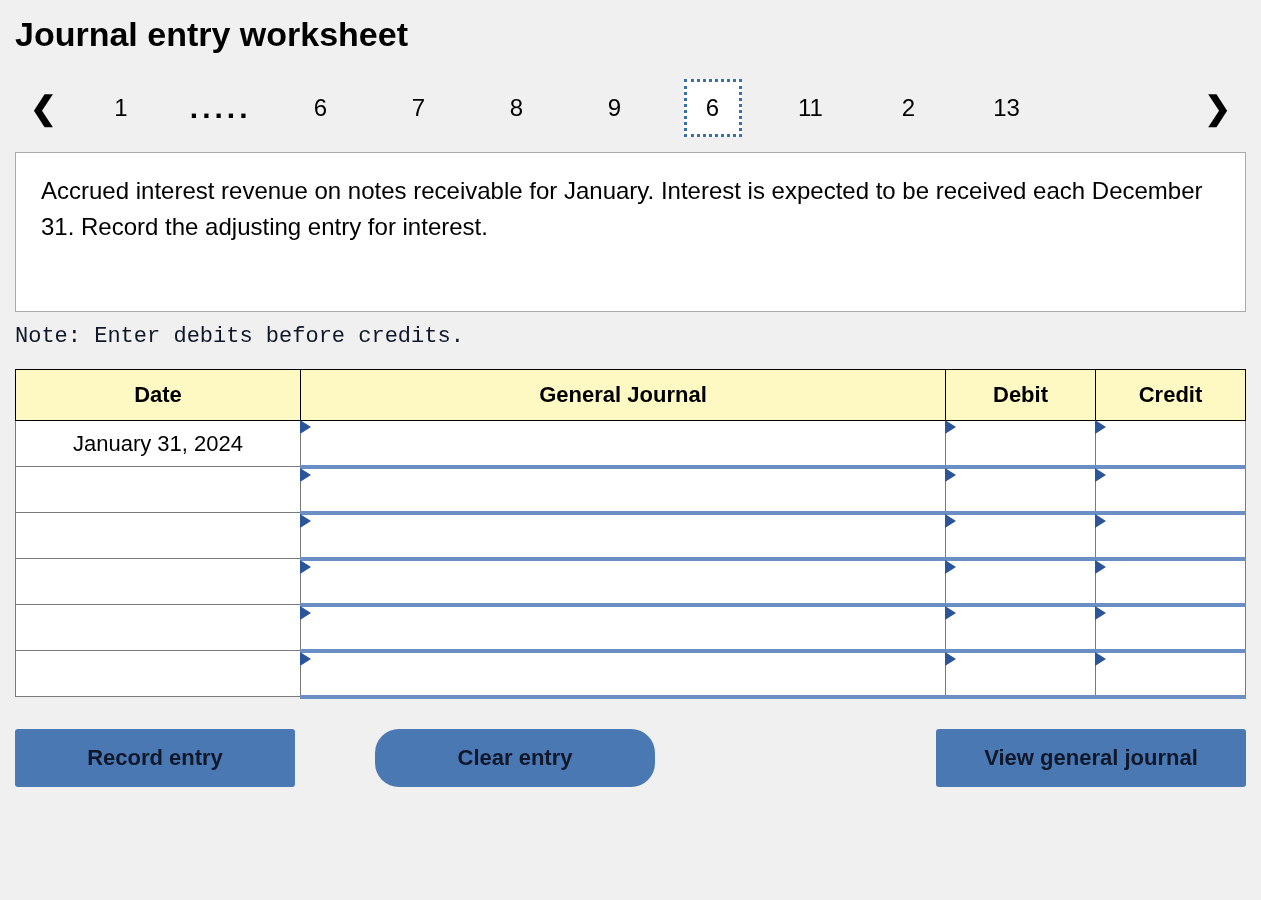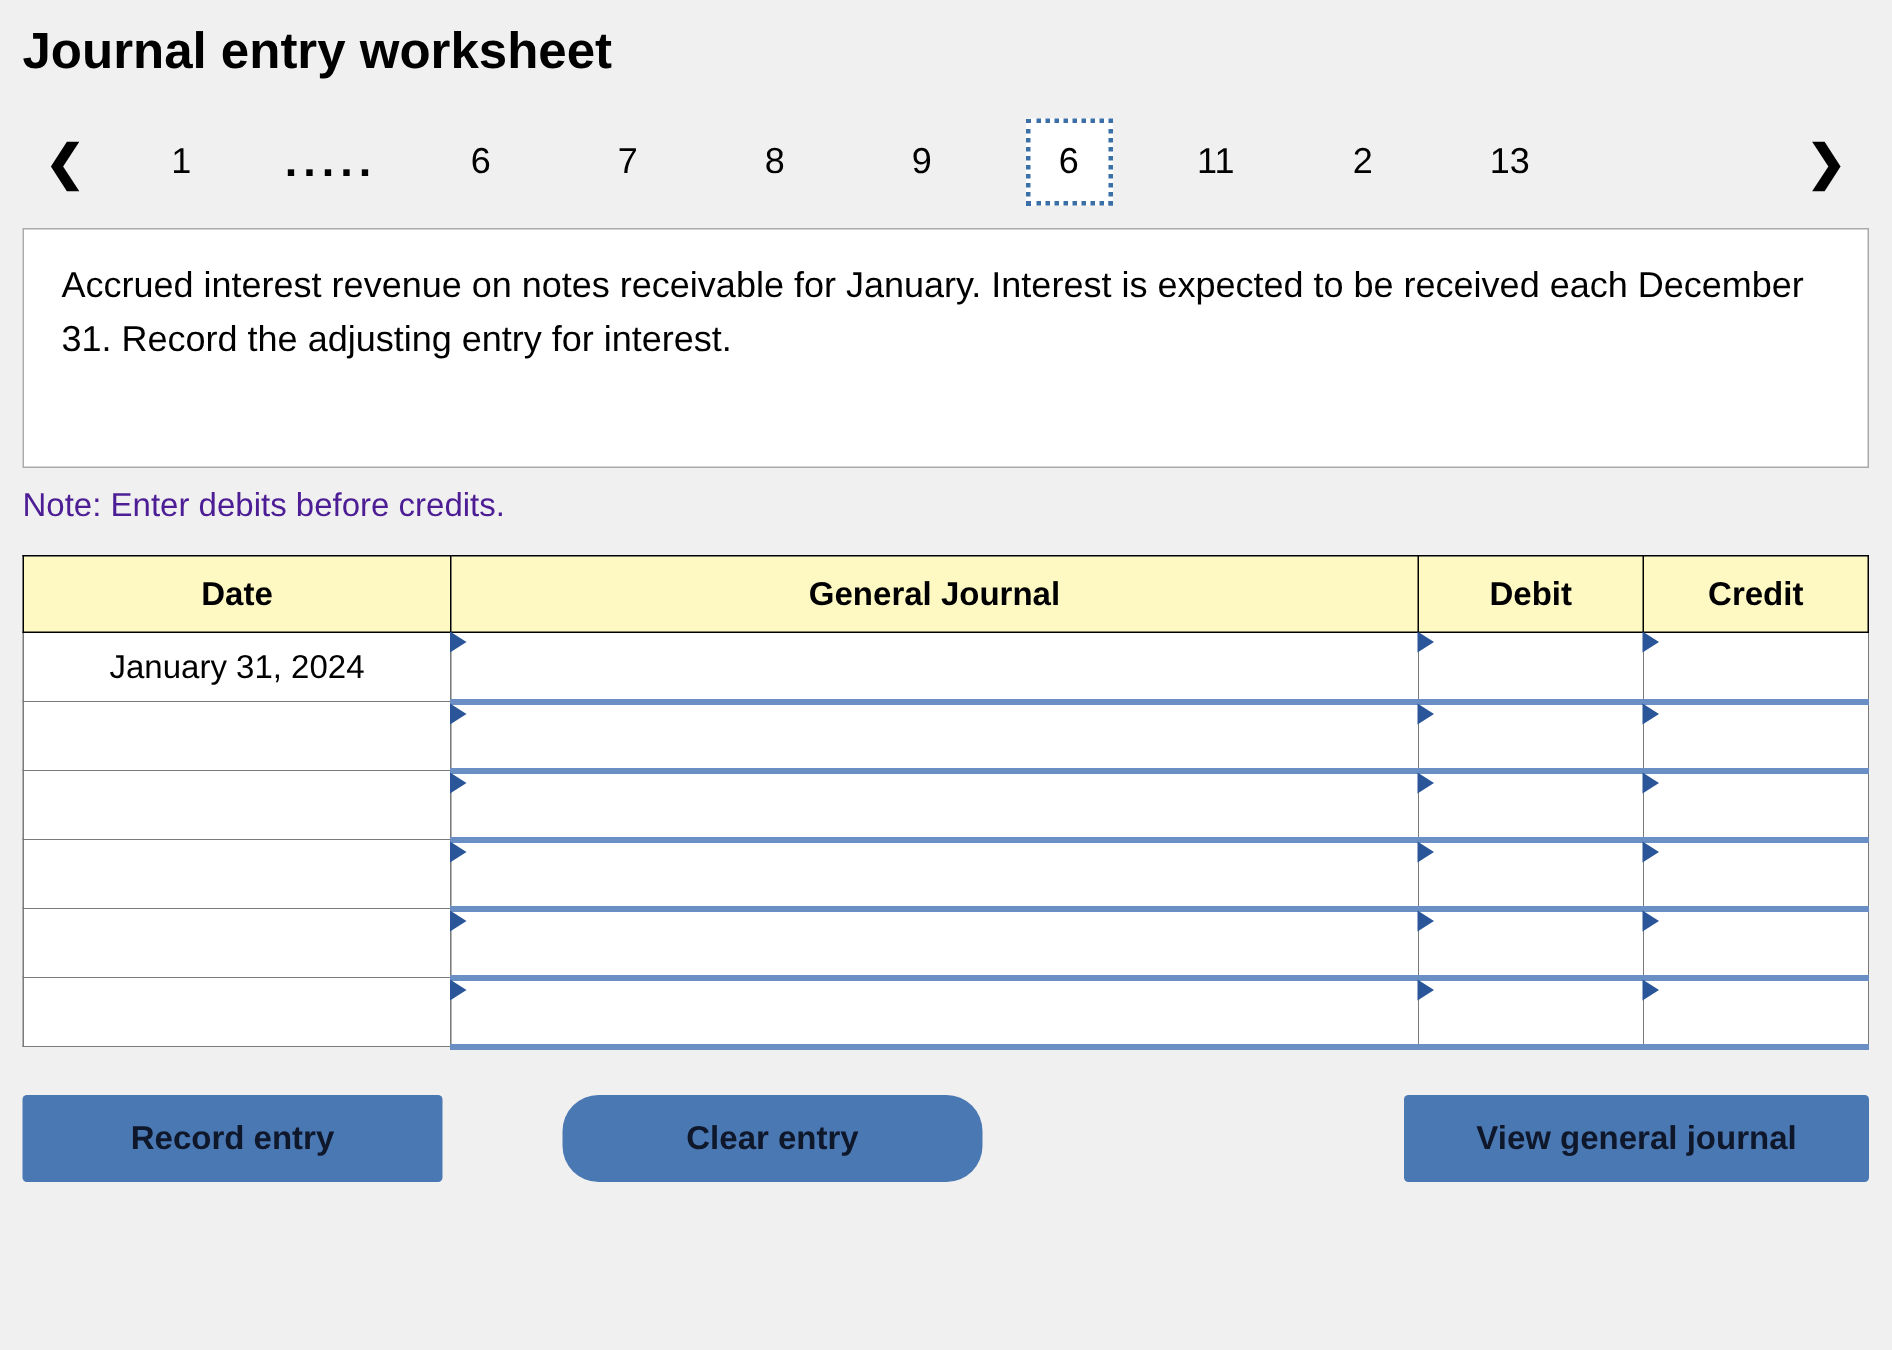--- a/index.html
+++ b/index.html
@@ -53,23 +53,24 @@
     .instruction-box {
       background: #fff;
       border: 1px solid #aaa;
       padding: 20px 25px;
       font-size: 24px;
       line-height: 1.5;
       margin-bottom: 12px;
       min-height: 160px;
     }
     .note-text {
-      color: #4c1d95;
+      color: #0f172a;
       font-size: 22px;
       margin-bottom: 20px;
+      font-family: Liberation Mono, monospace;
     }
     .journal-table {
       width: 100%;
       border-collapse: collapse;
       margin-bottom: 30px;
     }
     .journal-table th {
       background: #fef9c3;
       border: 1.5px solid #000;
       padding: 12px 8px;

